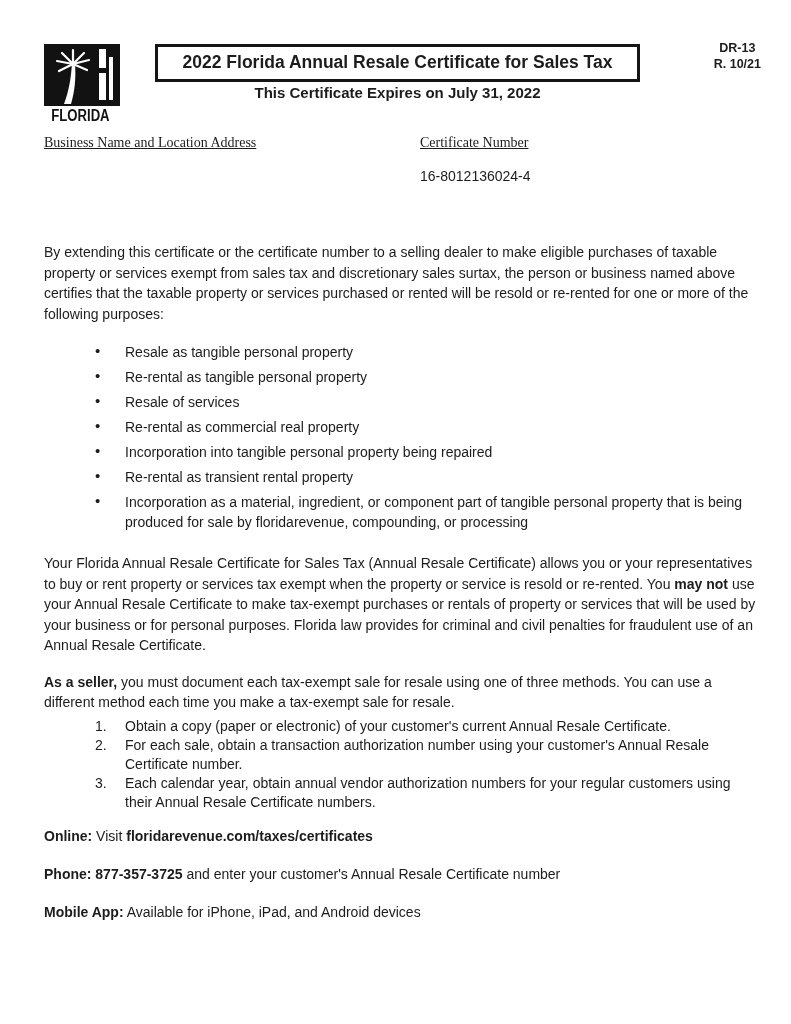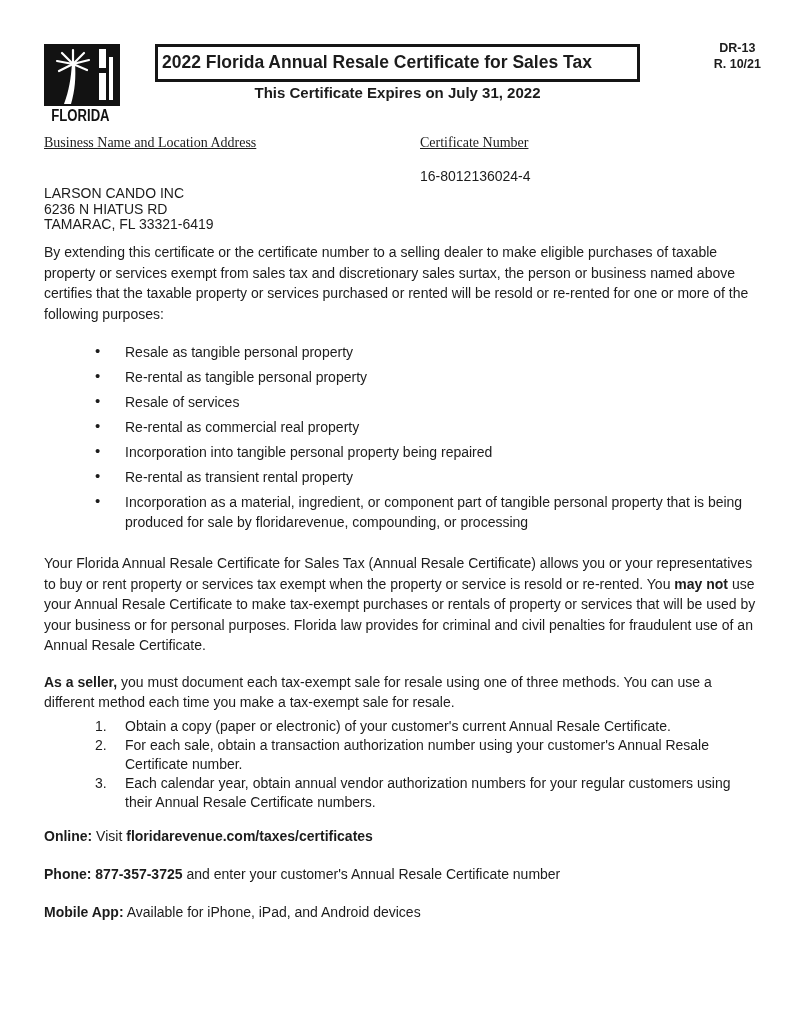--- a/index.html
+++ b/index.html
@@ -20,20 +20,21 @@
   .logo-text {
     display: block; margin-top: 1px;
     font-weight: 700; font-size: 16px; letter-spacing: 0px;
     transform: scaleX(0.82); transform-origin: left;
     color: #121212; white-space: nowrap;
   }
   .title-box {
     position: absolute; left: 155px; top: 44px; width: 485px;
     border: 3px solid #151515;
     box-sizing: border-box;
+    text-align: center;
     padding: 5px 4px 6px 4px;
     font-weight: 700; font-size: 17.5px;
   }
   .subtitle {
     position: absolute; left: 155px; top: 84px; width: 485px;
     text-align: center; font-weight: 700; font-size: 15px;
   }
   .form-code {
     position: absolute; right: 30px; top: 40px;
     text-align: center; font-weight: 700; font-size: 12.5px; line-height: 16px;
@@ -113,25 +114,20 @@
   <div class="form-code">
     <div>DR-13</div>
     <div>R. 10/21</div>
   </div>
 
   <div class="section-label label-business">Business Name and Location Address</div>
   <div class="section-label label-certnum">Certificate Number</div>
 
   <div class="cert-number">16-8012136024-4</div>
 
-  <div class="address-block">
-    <div>LARSON CANDO INC</div>
-    <div>6236 N HIATUS RD</div>
-    <div>TAMARAC, FL 33321-6419</div>
-  </div>
 
   <div class="content">
 
     <p class="intro">By extending this certificate or the certificate number to a selling dealer to make eligible purchases of taxable property or services exempt from sales tax and discretionary sales surtax, the person or business named above certifies that the taxable property or services purchased or rented will be resold or re-rented for one or more of the following purposes:</p>
 
     <ul class="purposes">
       <li>Resale as tangible personal property</li>
       <li>Re-rental as tangible personal property</li>
       <li>Resale of services</li>
       <li>Re-rental as commercial real property</li>

